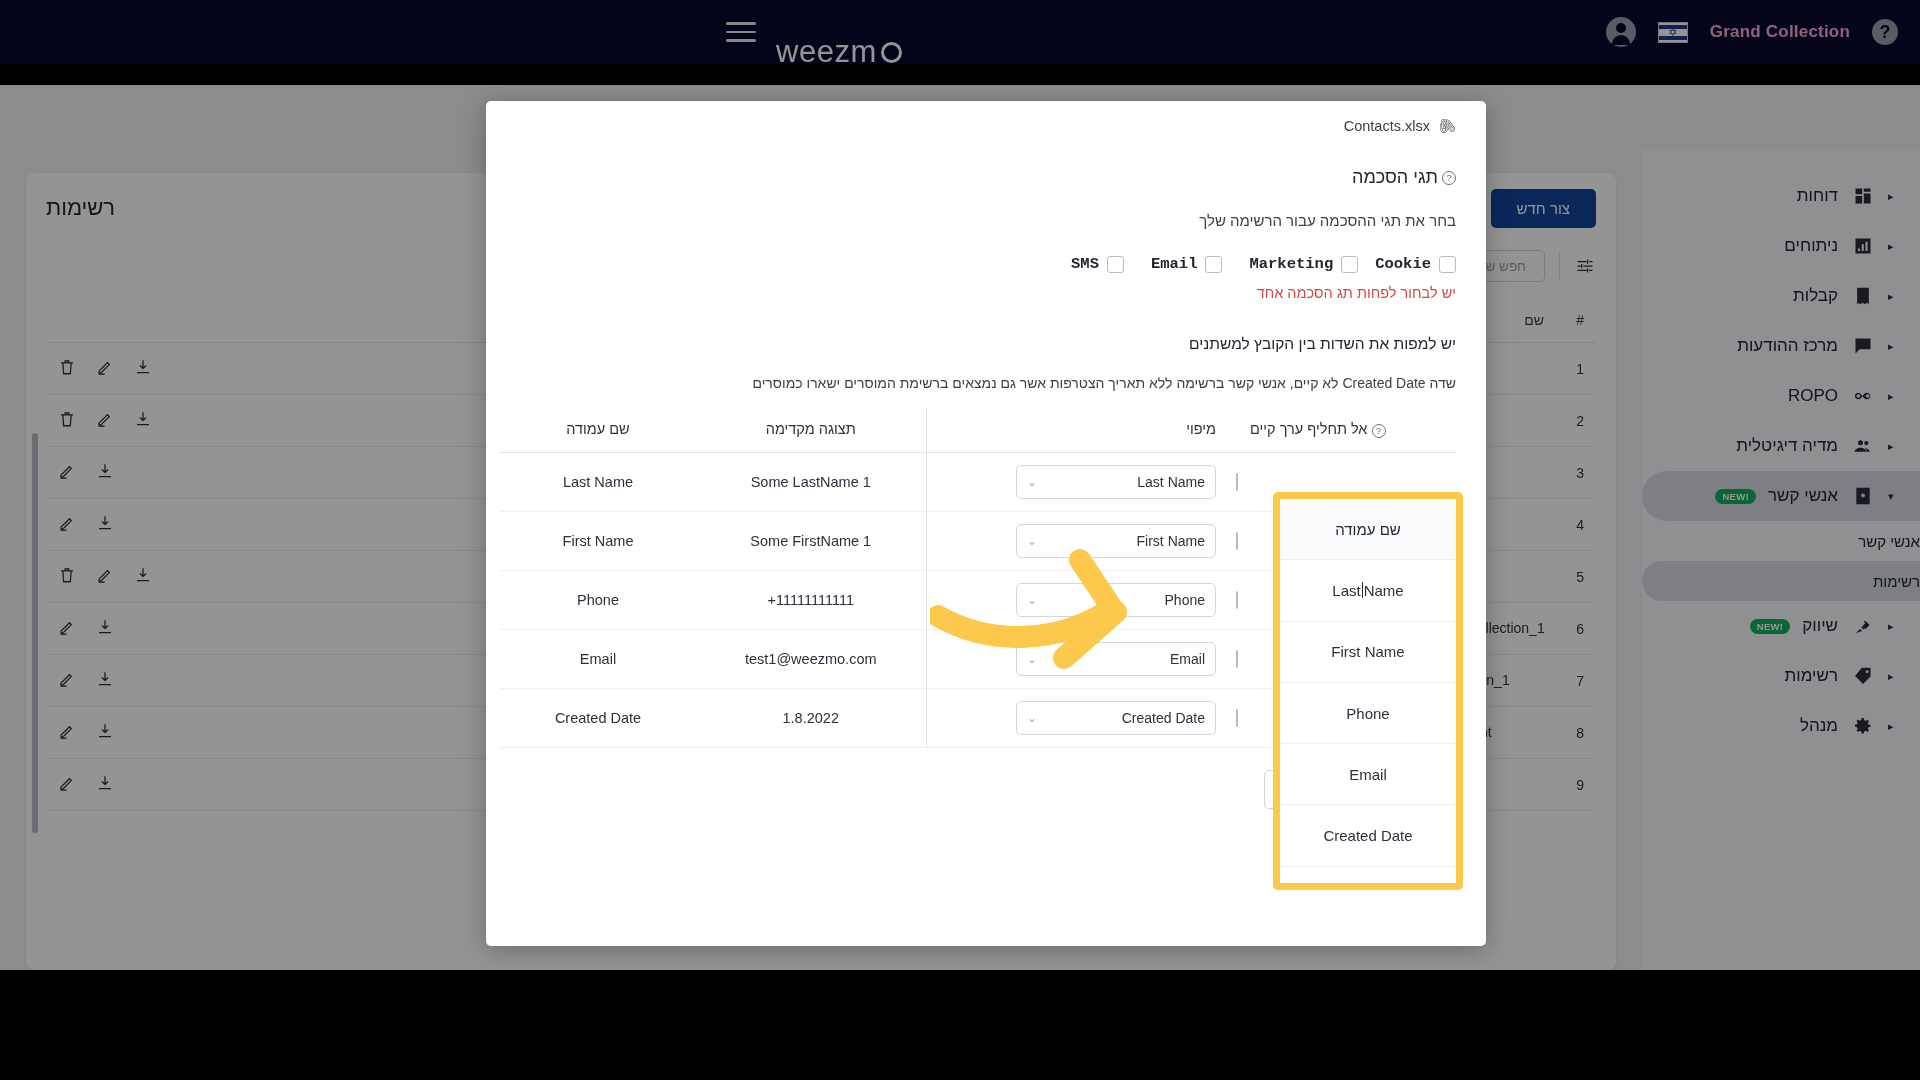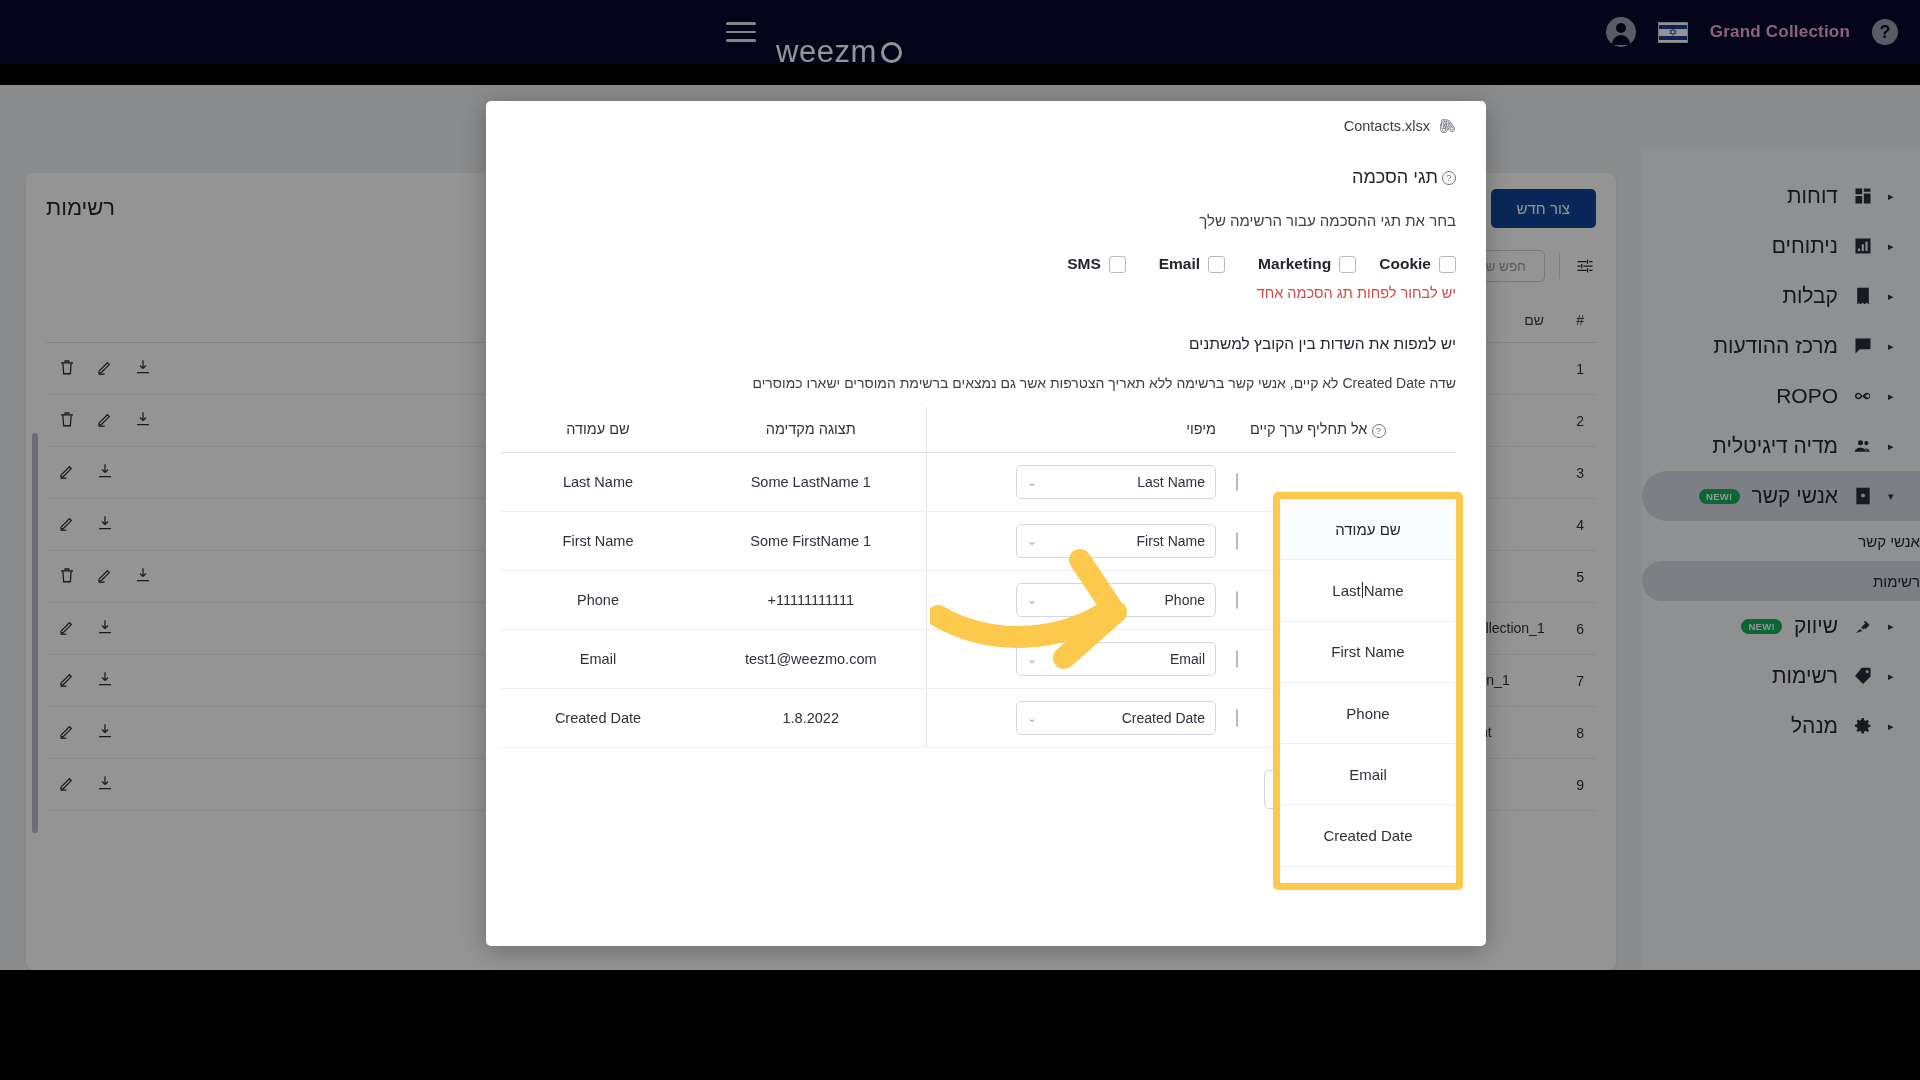--- a/index.html
+++ b/index.html
@@ -51,21 +51,21 @@
   #sidebar {
     position: absolute; right: 0; top: 64px; width: 278px; height: 821px;
     background: #f7f8fa; padding-top: 22px; z-index: 20;
   }
   .side-item { height: 50px; display: flex; align-items: center; gap: 12px;
     padding: 0 18px 0 14px; cursor: pointer; position: relative; }
   .side-item .caret { width: 14px; color: #2c2f3a; font-size: 11px; flex: 0 0 14px;
      text-align:left; }
   .side-item .sico { width: 26px; flex: 0 0 26px; display:flex; align-items:center;
      justify-content:center; color:#2b2e39; }
-  .side-item .slabel { font-size: 21px; color: #23262f; white-space: nowrap; }
+  .side-item .slabel { font-size: 17px; color: #23262f; white-space: nowrap; }
   .side-item.active { background: #d7dbe6; border-radius: 26px 0 0 26px; }
   .side-sub { height: 40px; display:flex; align-items:center; justify-content:flex-start;
      padding-inline-end: 72px; font-size: 15px; color:#23262f; cursor:pointer;}
   .side-sub.active { background:#d7dbe6; border-radius: 22px 0 0 22px; }
   .badge-new { background:#13b05c; color:#fff; font-size:9.5px; font-weight:700;
      border-radius: 9px; padding: 2px 7px; margin-inline-start:6px; letter-spacing:.3px;
      direction:ltr; display:inline-block; }
   .ico-svg { width:20px; height:20px; display:block; fill:#2b2e39; }
 
   
@@ -111,22 +111,22 @@
   }
   .modal-filename { text-align:left; font-size:14.5px; color:#3a3d48; direction:ltr;
      display:flex; align-items:center; gap:7px; justify-content:flex-end; }
   .clip-ico { transform: rotate(-20deg); font-size:15px; color:#5a5d68; }
   .modal-h1 { font-size:18px; color:#23262f; text-align:right; margin-top: 32px;
      display:flex; align-items:center; justify-content:flex-start; gap:4px; }
   .q-ico { width:14px; height:14px; border:1.2px solid #6d7079; border-radius:50%;
      font-size:9.5px; color:#6d7079; display:inline-flex; align-items:center;
      justify-content:center; line-height:1;}
   .modal-sub { font-size:15px; color:#3c3f4a; text-align:right; margin-top: 24px;}
-  .tagrow { display:flex; align-items:center; justify-content:flex-start; gap:15px;
-     margin-top: 26px; direction: ltr; justify-content:flex-end;}
+  .tagrow { display:flex; align-items:center; justify-content:flex-start; gap:9px;
+     margin-top: 26px; direction: ltr; justify-content:flex-end;font-family:Liberation Mono, monospace;}
   .tagitem { display:flex; align-items:center; gap:8px; direction:ltr; margin-left:18px;}
   .tagitem:last-child { margin-left:8px; }
   .tag-label { font-size:15.5px; font-weight:700; color:#23262f;}
   .chk { width:17px; height:17px; border:1.3px solid #b7bac3; border-radius:3px; background:#fff;}
   .err-text { color:#d24a43; font-size:14.5px; text-align:right; margin-top:12px;}
   .map-note1 { font-size:15.5px; color:#23262f; text-align:right; margin-top:34px;}
   .map-note2 { font-size:14px; color:#3c3f4a; text-align:right; margin-top:22px;}
 
   table.mapper { width:100%; border-collapse:collapse; margin-top: 16px; table-layout: fixed;}
   table.mapper th { font-size:14.5px; color:#2e313b; font-weight:400; padding: 14px 10px;

